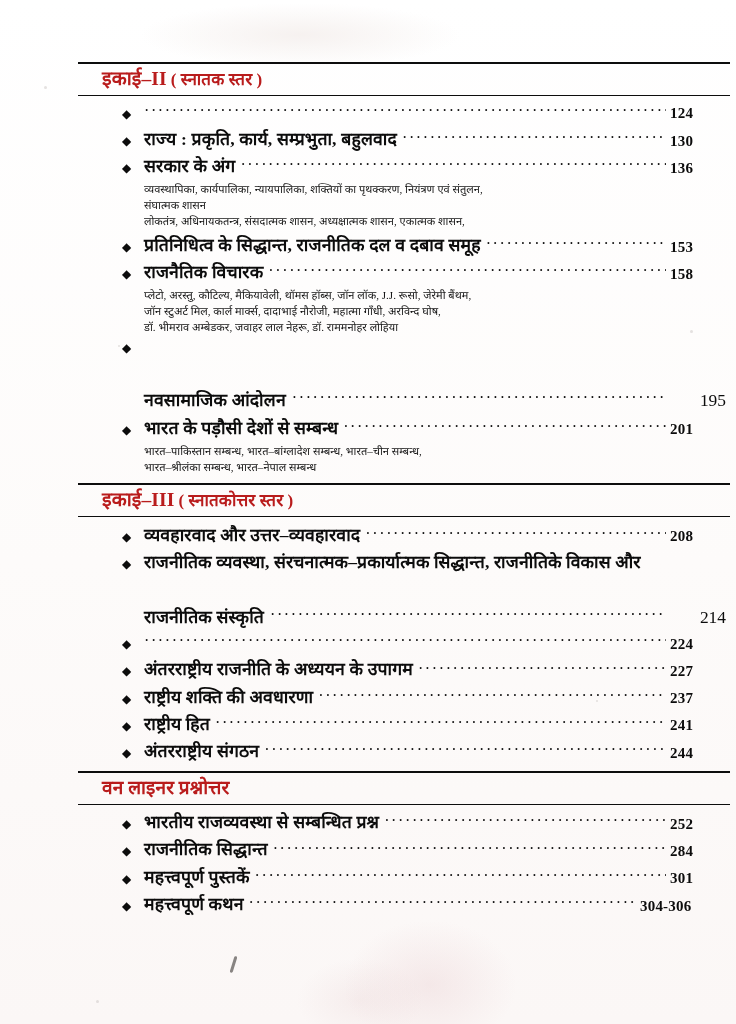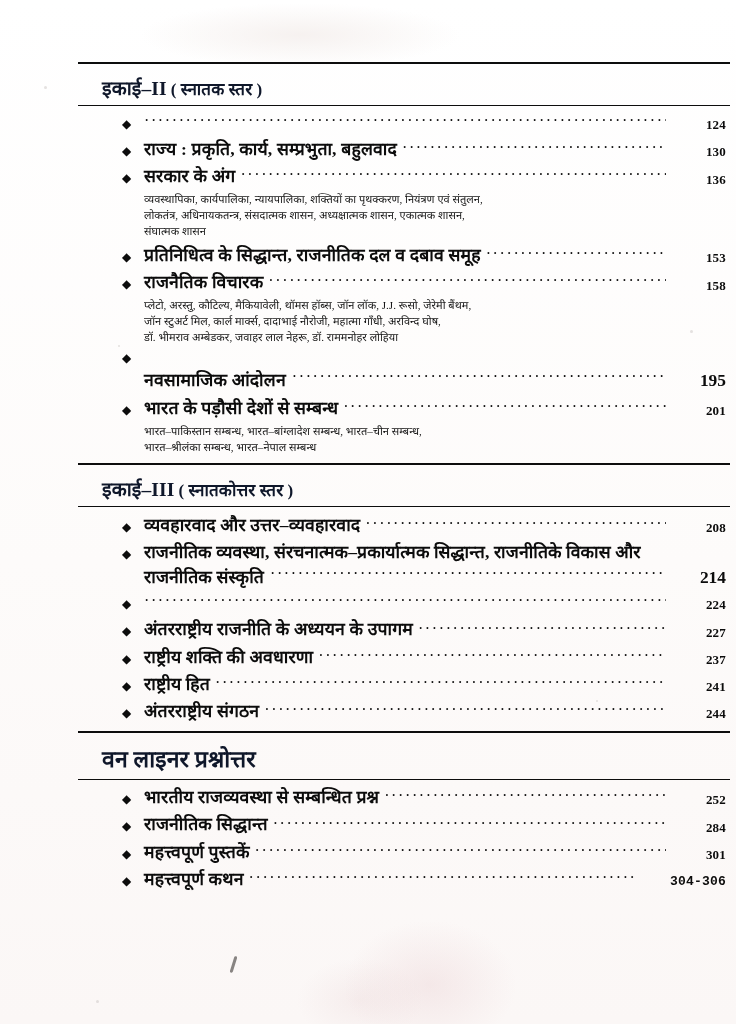--- a/index.html
+++ b/index.html
@@ -51,36 +51,35 @@
   }
   .rule.hair { border-top-width: 1.6px; }
   .rule.curve { border-top-width: 2.4px; }
 
   
   .sec-head {
     padding: 3px 0 4px 24px;
     font-size: 19.5px;
     font-weight: 700;
     letter-spacing: 0.1px;
-    color: #0f172a;
+    color: #b91c1c;
     white-space: nowrap;
     line-height: 1.25;
-    margin-top: 10px;
   }
   .sec-head .roman {
     font-family: "Liberation Serif", "DejaVu Serif", serif;
     font-weight: 700;
   }
   .sec-head .paren {
     font-size: 17px;
     font-weight: 600;
     margin-left: 4px;
   }
   .sec-head.plain {
-    font-size: 23px;
+    font-size: 19px;
     font-weight: 600;
   }
 
   
   .entries {
     padding: 4px 0 6px 0;
   }
 
   .entry {
     display: flex;
@@ -110,28 +109,28 @@
     overflow: hidden;
     white-space: nowrap;
     color: #111;
     font-size: 16px;
     letter-spacing: 1.6px;
     transform: translateY(-2px);
   }
   .entry .pg {
     flex: 0 0 auto;
     min-width: 56px;
-    text-align: right;
+    text-align: left;
     font-weight: 700;
-    font-size: 13px;
+    font-size: 15px;
     padding-left: 4px;
     padding-right: 4px;
     letter-spacing: 0.2px;
   }
-  .entry .pg.wide { min-width: 86px; font-family: Liberation Mono, monospace; }
+  .entry .pg.wide { min-width: 86px; }
 
   
   .entry-wrap {
     font-size: 17.6px;
     color: #0c0c0c;
     line-height: 1.4;
     padding: 1.5px 0;
   }
   .entry-wrap .line1 {
     display: flex;
@@ -144,43 +143,44 @@
     font-size: 12px;
     line-height: 1.6;
   }
   .entry-wrap .line1 .etitle {
     font-weight: 600;
     letter-spacing: 0.1px;
     white-space: nowrap;
   }
   .entry-wrap .line2 {
     display: flex;
-    align-items: flex-start;
+    align-items: center;
     padding-left: 66px;
+    margin-top: 30px;
   }
   .entry-wrap .line2 .etitle2 {
     flex: 0 0 auto;
     font-weight: 600;
     letter-spacing: 0.15px;
     white-space: nowrap;
     padding-right: 6px;
   }
   .entry-wrap .line2 .leader {
     flex: 1 1 auto;
     overflow: hidden;
     white-space: nowrap;
     font-size: 16px;
     letter-spacing: 1.6px;
     transform: translateY(-2px);
   }
   .entry-wrap .line2 .pg {
     flex: 0 0 auto;
     min-width: 56px;
     text-align: right;
-    font-weight: 700;
+    font-weight: 400;
     font-size: 17.4px;
     padding-left: 4px;
     padding-right: 4px;
   }
 
   
   .subs {
     padding: 1px 0 2px 66px;
     font-size: 11px;
     line-height: 1.47;
@@ -234,22 +234,22 @@
           <span class="pg">130</span>
         </div>
         <div class="entry">
           <span class="bullet">◆</span>
           <span class="etitle">सरकार के अंग</span>
           <span class="leader">········································································································································································································</span>
           <span class="pg">136</span>
         </div>
         <div class="subs">
           <div class="sline">व्यवस्थापिका, कार्यपालिका, न्यायपालिका, शक्तियों का पृथक्करण, नियंत्रण एवं संतुलन,</div>
+          <div class="sline">संघात्मक शासन</div>
           <div class="sline">लोकतंत्र, अधिनायकतन्त्र, संसदात्मक शासन, अध्यक्षात्मक शासन, एकात्मक शासन,</div>
-          <div class="sline">संघात्मक शासन</div>
         </div>
         <div class="entry">
           <span class="bullet">◆</span>
           <span class="etitle">प्रतिनिधित्व के सिद्धान्त, राजनीतिक दल व दबाव समूह</span>
           <span class="leader">········································································································································································································</span>
           <span class="pg">153</span>
         </div>
         <div class="entry">
           <span class="bullet">◆</span>
           <span class="etitle">राजनैतिक विचारक</span>

